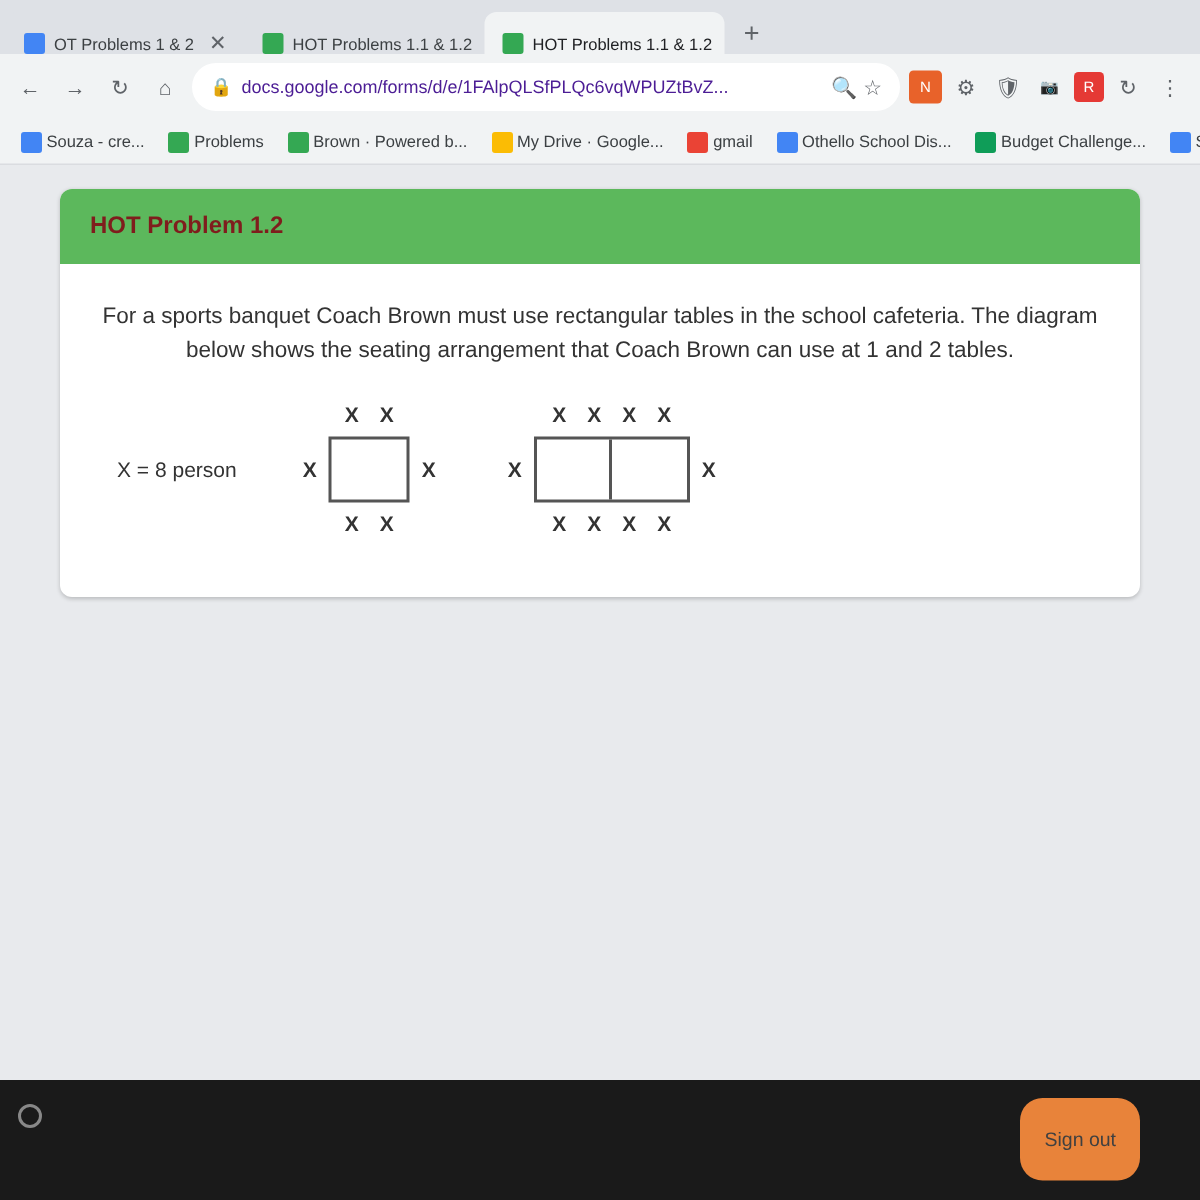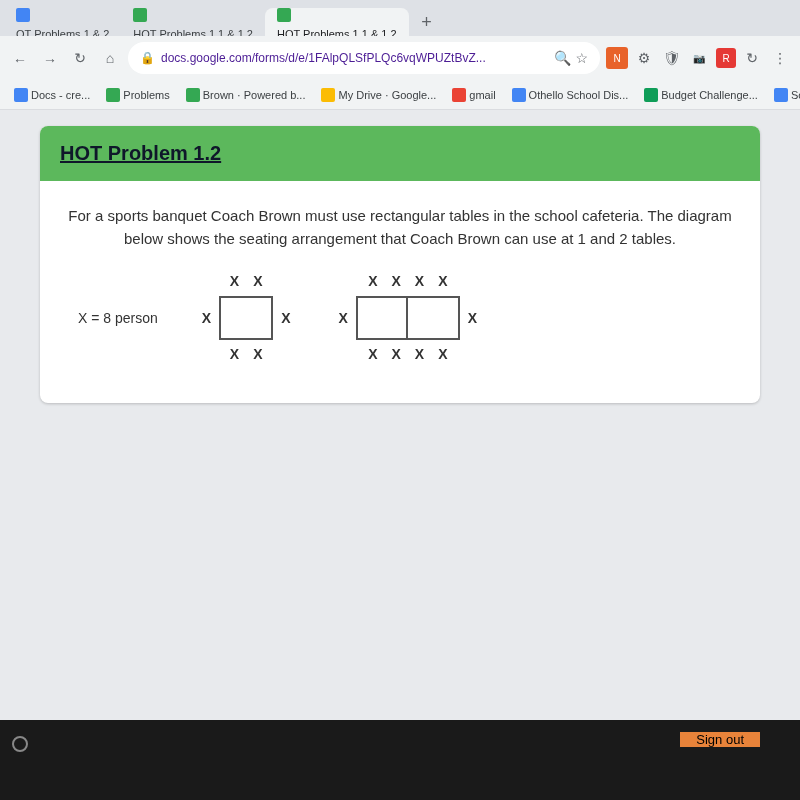--- a/index.html
+++ b/index.html
@@ -21,35 +21,34 @@
     .tab-bar {
       display: flex;
       align-items: flex-end;
       background: #dee1e6;
       padding-top: 6px;
       padding-left: 4px;
       height: 36px;
     }
     .tab {
       display: flex;
-      align-items: flex-start;
+      align-items: flex-end;
       padding: 0 12px;
       height: 28px;
       border-radius: 8px 8px 0 0;
       font-size: 11px;
       color: #3c4043;
       background: #dee1e6;
       border: none;
       cursor: pointer;
       max-width: 160px;
       white-space: nowrap;
       overflow: hidden;
       text-overflow: ellipsis;
       gap: 6px;
-      flex-direction: column;
     }
     .tab.active {
       background: #f1f3f4;
       color: #202124;
       font-weight: 500;
     }
     .tab-icon {
       width: 14px;
       height: 14px;
       background: #4285f4;
@@ -162,24 +161,23 @@
       width: 100%;
       max-width: 720px;
       overflow: hidden;
       box-shadow: 0 1px 3px rgba(0,0,0,0.2);
     }
     .form-header {
       background: #5cb85c;
       padding: 16px 20px;
     }
     .form-header-title {
-      color: #0f172a;
-      font-size: 20px;
+      color: #7f1d1d;
+      font-size: 16px;
       font-weight: 600;
-      text-decoration: underline;
     }
     .form-body {
       padding: 24px 28px;
       font-size: 15px;
       color: #333;
       line-height: 1.5;
     }
     .form-text {
       margin-bottom: 7px;
       text-align: center;
@@ -263,24 +261,24 @@
       border: 2px solid #888;
       border-radius: 50%;
       margin-left: 12px;
       margin-top: 4px;
     }
     .sign-out-btn {
       position: absolute;
       right: 40px;
       top: 12px;
       background: #e8833a;
-      color: #000000;
+      color: #404040;
       border: none;
-      border-radius: 0;
-      padding: 0 16px;
+      border-radius: 15px;
+      padding: 20px 16px;
       font-size: 13px;
       cursor: pointer;
       font-weight: 500;
     }
   </style>
 </head>
 <body>
 
 <div class="browser-chrome">
 
@@ -323,21 +321,21 @@
       <div class="br-icon" style="font-size:10px;">📷</div>
       <div class="br-icon" style="background:#e53935; border-radius:3px; width:20px; height:20px; color:#fff; font-size:10px; display:flex; align-items:center; justify-content:center;">R</div>
       <div class="br-icon">↻</div>
       <div class="br-icon">⋮</div>
     </div>
   </div>
 
   <div class="bookmarks-bar">
     <div class="bookmark-item">
       <span class="bk-icon" style="background:#4285f4;"></span>
-      <span>Docs - cre...</span>
+      <span>Souza - cre...</span>
     </div>
     <div class="bookmark-item">
       <span class="bk-icon" style="background:#34a853;"></span>
       <span>Problems</span>
     </div>
     <div class="bookmark-item">
       <span class="bk-icon" style="background:#34a853;"></span>
       <span>Brown · Powered b...</span>
     </div>
     <div class="bookmark-item">

